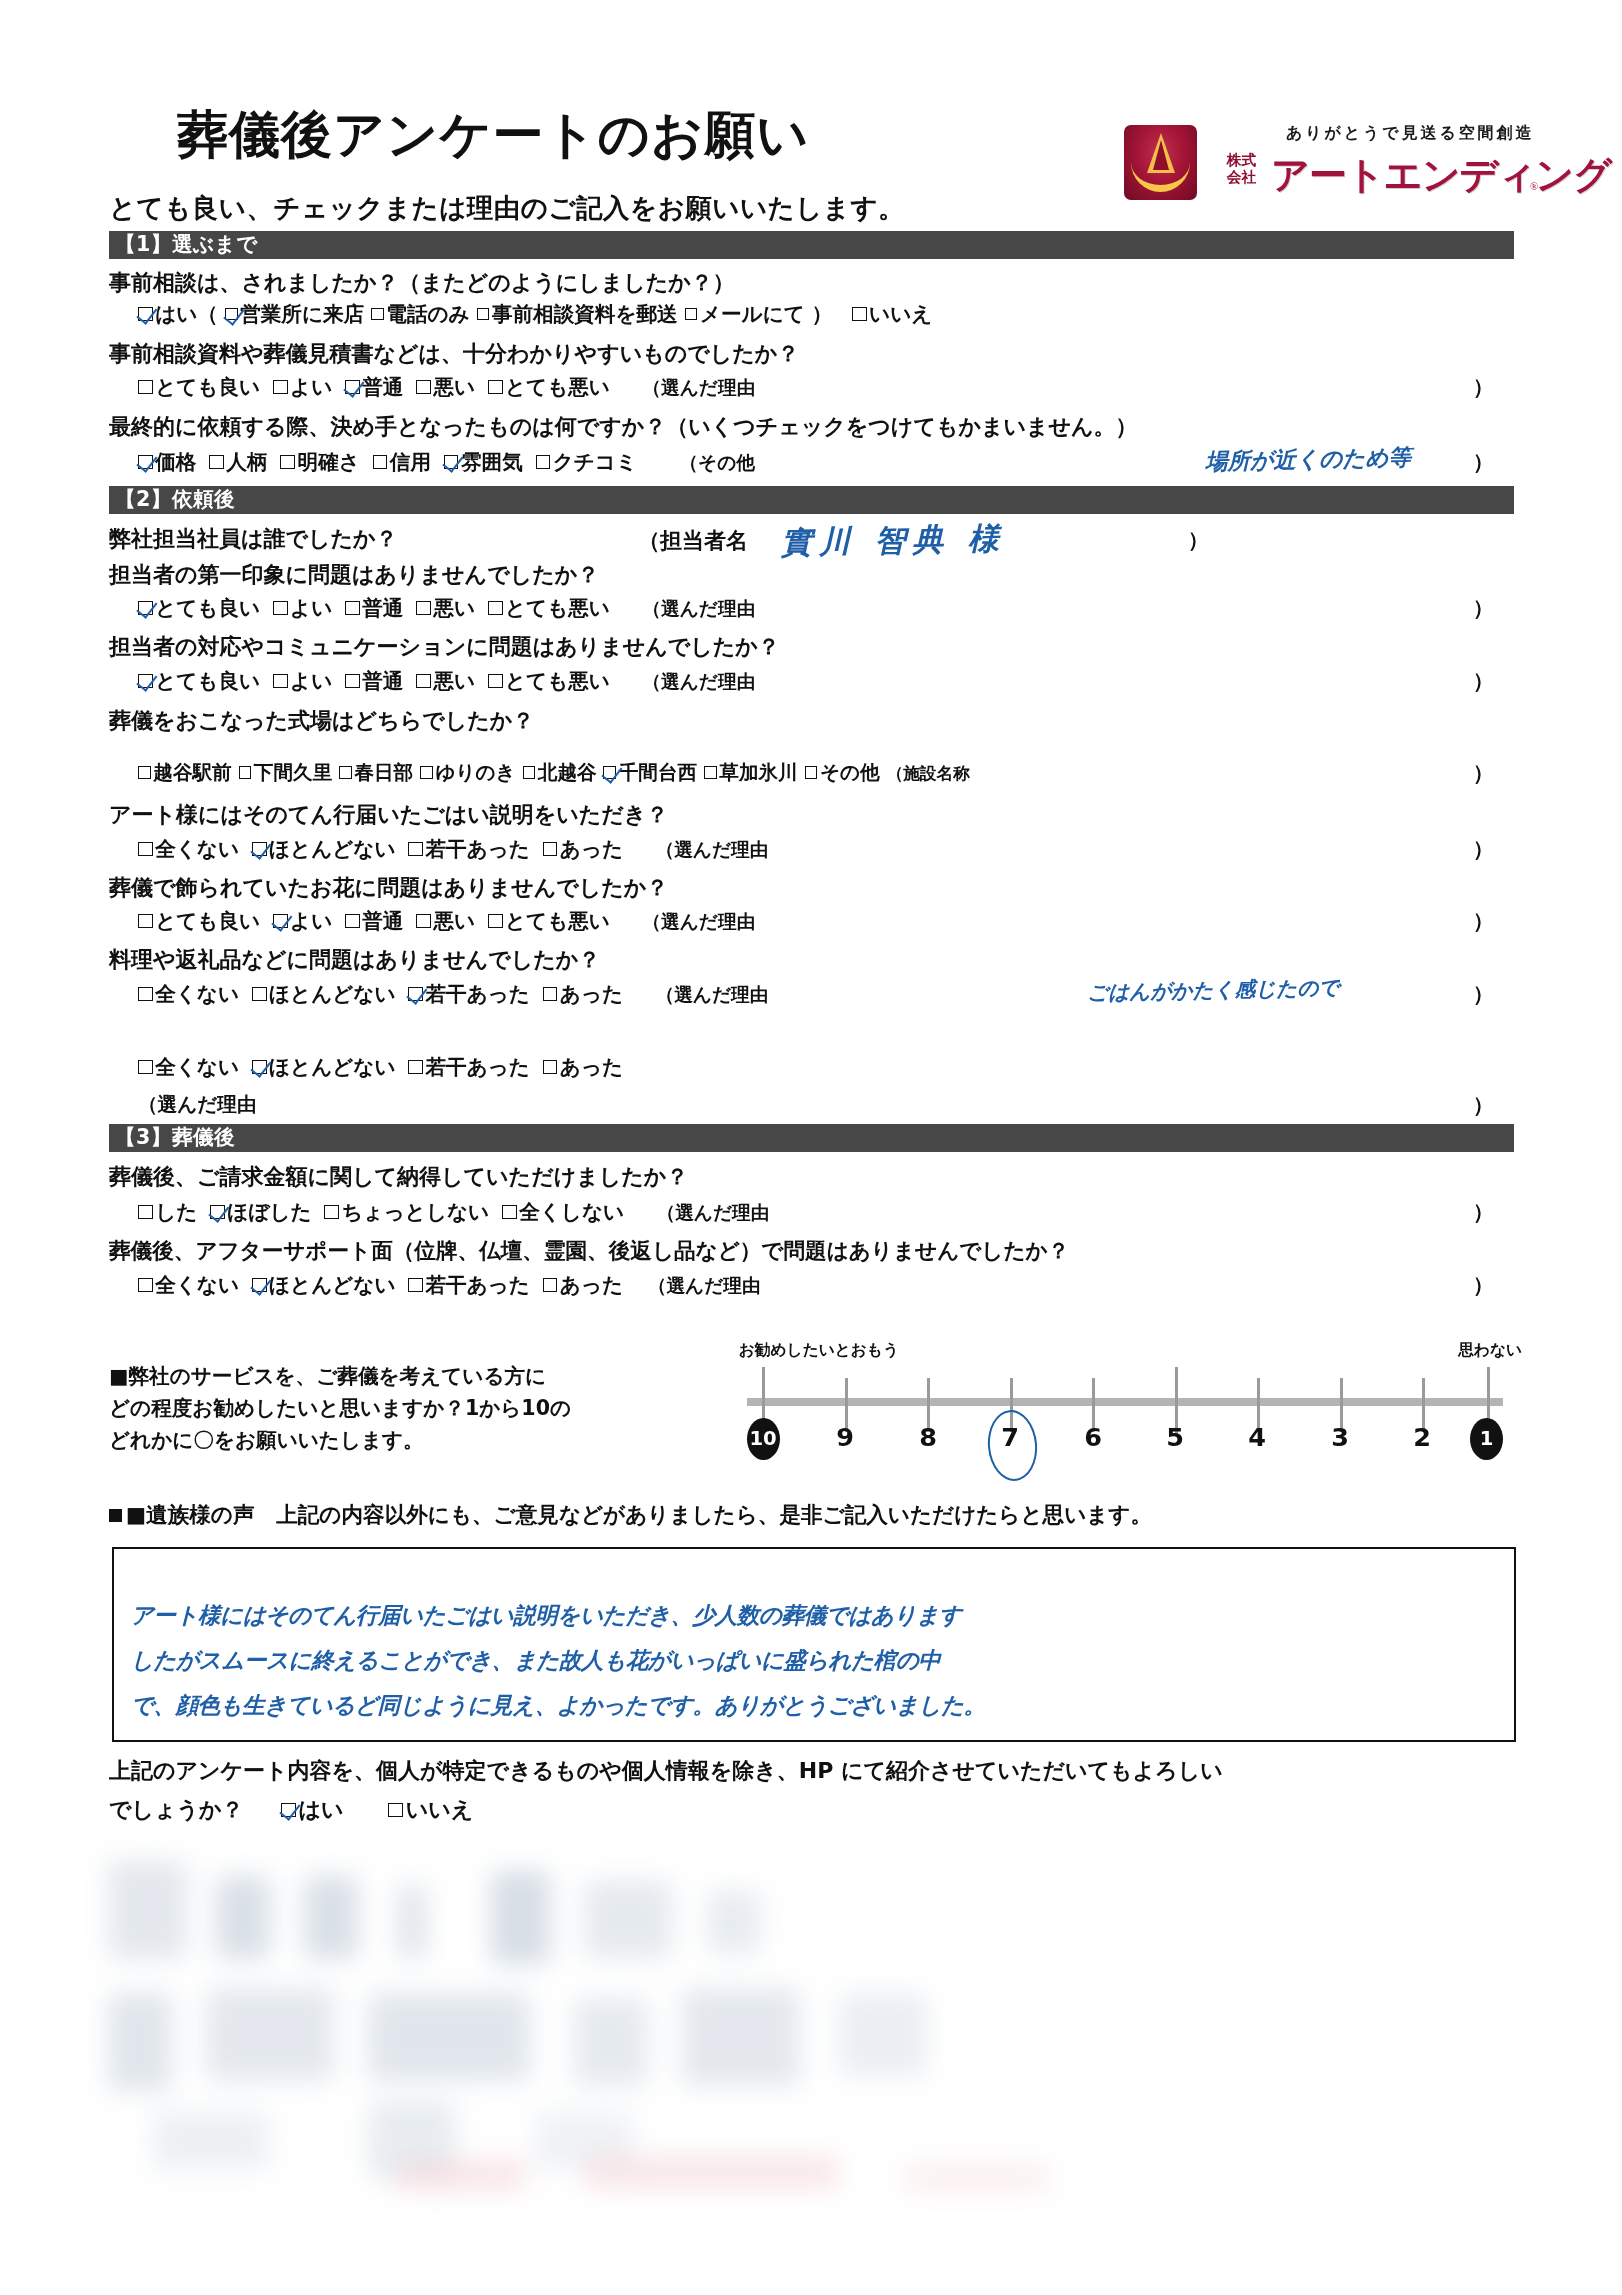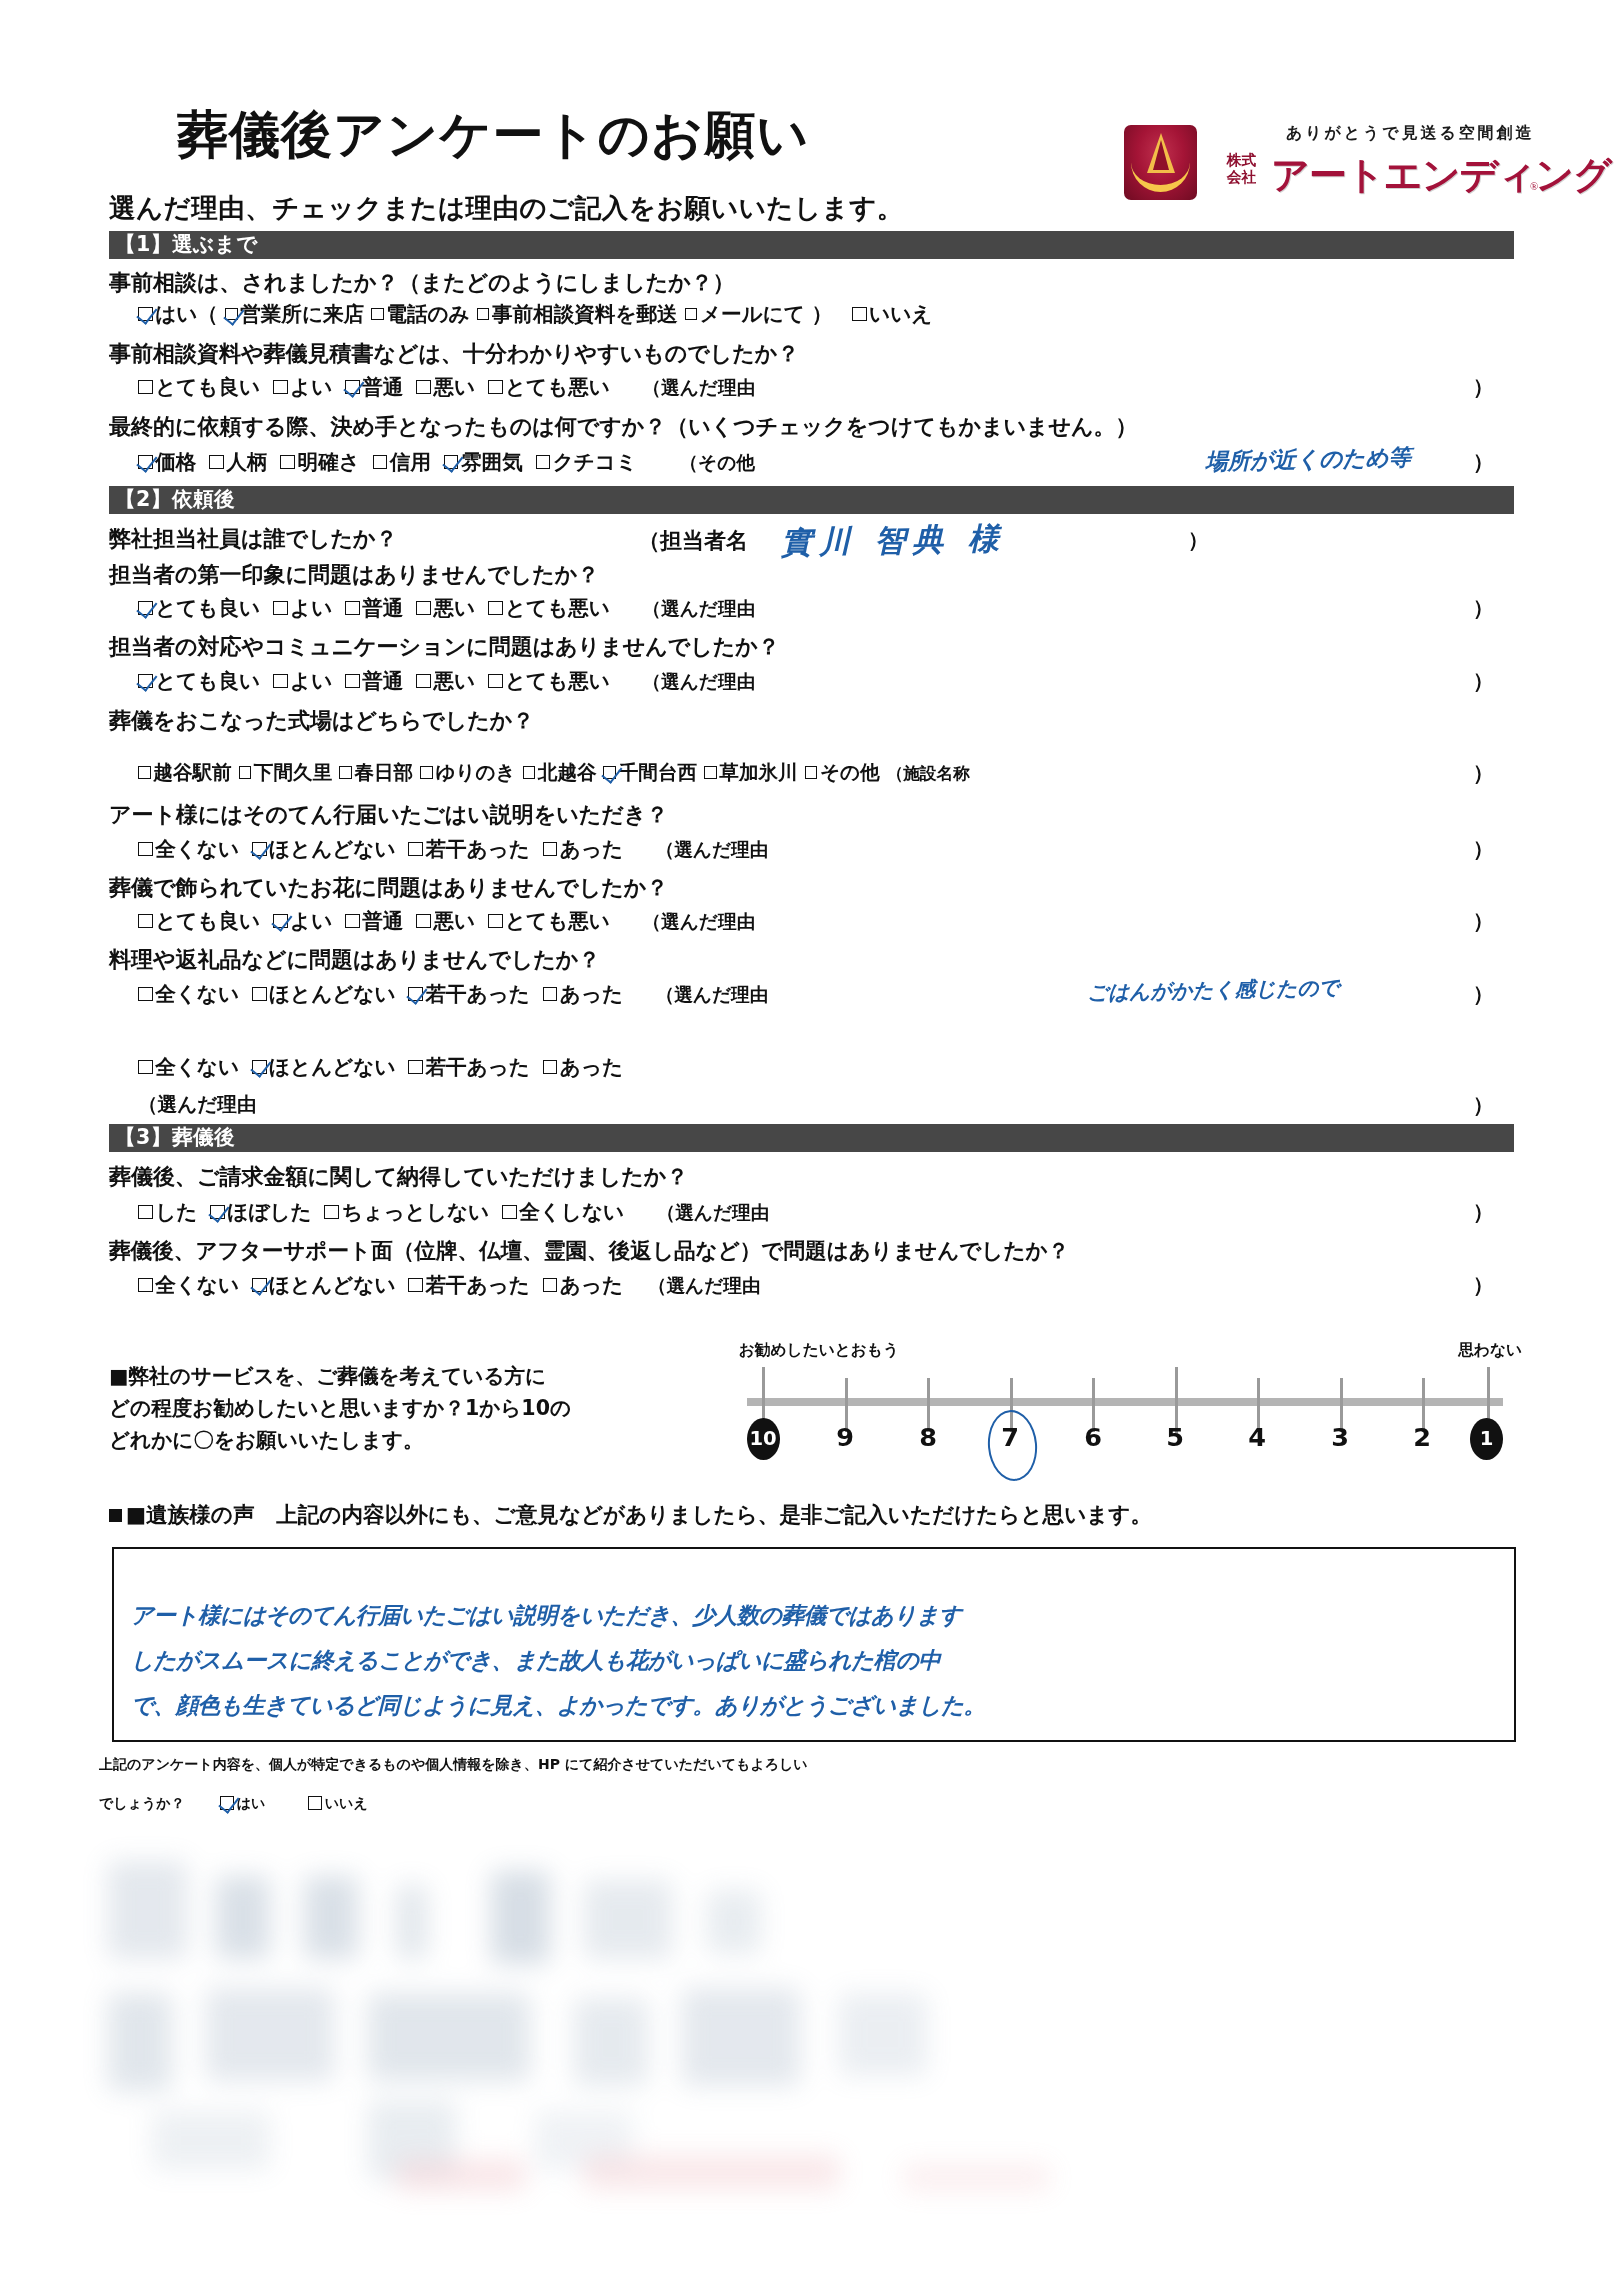--- a/index.html
+++ b/index.html
@@ -138,39 +138,39 @@
     position:absolute;left:112px;top:1547px;width:1400px;height:191px;
     border:2.5px solid #111;background:#fff;
   }
   .voiceline{
     position:absolute;left:16.7px;color:#1f5fa8;font-size:22.6px;font-weight:bold;font-style:italic;
     font-family:"DejaVu Serif","Liberation Serif",serif;white-space:nowrap;
     letter-spacing:-0.5px;
   }
 
   
-  .consent{position:absolute;left:99px;font-size:14px;font-weight:bold;
+  .consent{position:absolute;left:109px;font-size:22px;font-weight:bold;
     font-family:"DejaVu Sans","Liberation Sans",sans-serif;white-space:nowrap;}
 
   
   .blurzone{
     position:absolute;left:93px;top:1846px;width:1453px;height:344px;
     filter:blur(12.8px);opacity:.45;overflow:hidden;
   }
   .blurzone .b{position:absolute;background:#8fa3b8;border-radius:4.9px;}
   .blurzone .bp{position:absolute;background:#e8a0a8;border-radius:4.9px;}
 </style>
 </head>
 <body>
 
 <div class="page">
 
   <div class="header">
     <div class="title">葬儀後アンケートのお願い</div>
-    <div class="subtitle">選んだ理由、チェックまたは理由のご記入をお願いいたします。</div>
+    <div class="subtitle">とても良い、チェックまたは理由のご記入をお願いいたします。</div>
 
     <div class="logo">
       <div class="logo-mark">
         <div class="flame"></div>
           <div class="flame2"></div>
           <div class="bowl"></div>
       </div>
       <div class="logo-tag">ありがとうで見送る空間創造</div>
       <div class="logo-kabu">株式<br>会社</div>
       <div class="logo-name">アートエンディング</div>

